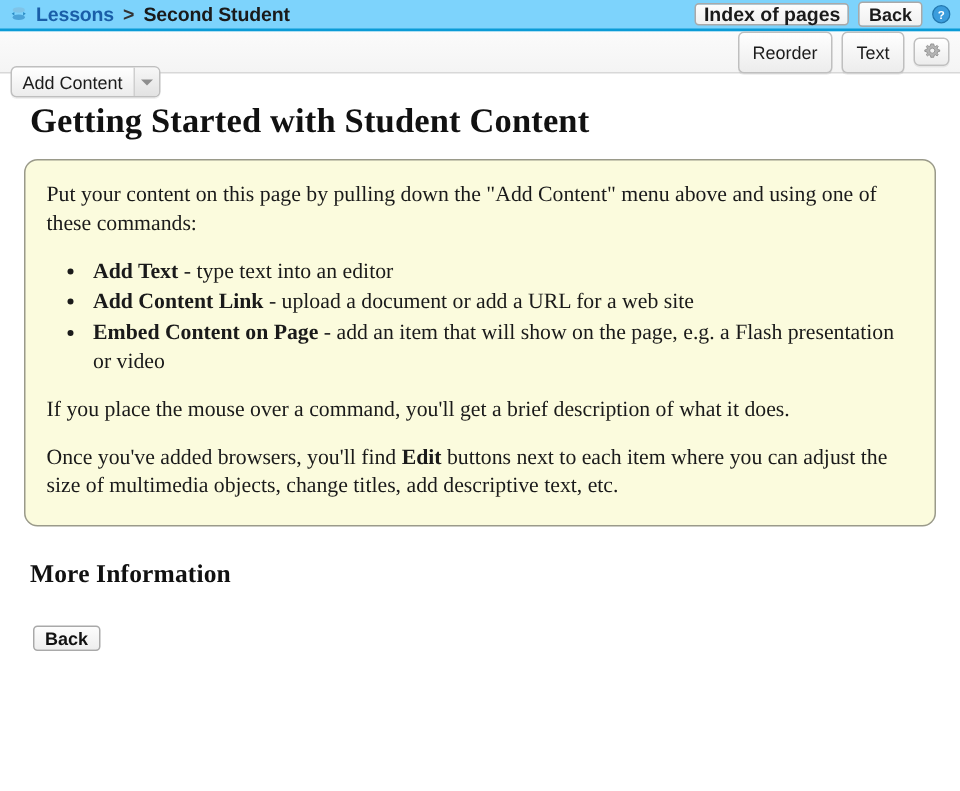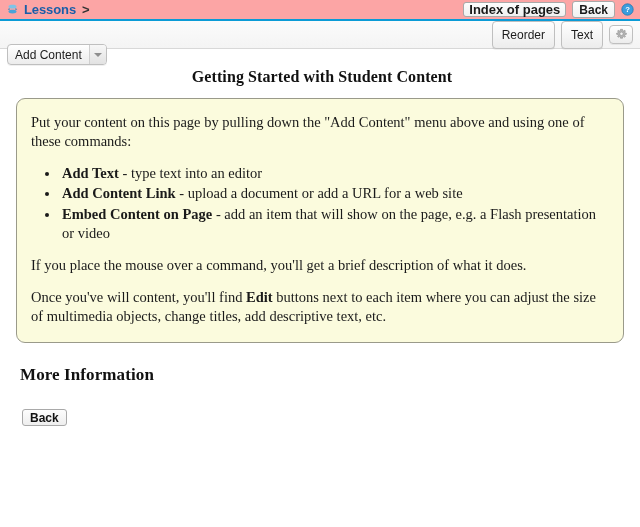--- a/index.html
+++ b/index.html
@@ -19,21 +19,21 @@
 
   
   .breadcrumb-bar {
     position: relative;
     height: 21px;
     padding: 0 6px;
     box-sizing: border-box;
     border-bottom: 2px solid #0b9bd6;
     display: flex;
     align-items: center;
-    background: #fca5a5;
+    background: #7dd3fc;
     gap: 48px;
   }
   .crumb-left {
     display: flex;
     align-items: center;
     gap: 5px;
     flex: 1 1 auto;
     min-width: 0;
   }
   .lessons-icon {
@@ -165,26 +165,25 @@
   }
   .gear { width: 13px; height: 13px; display: block; }
 
   
   .content {
     padding: 0 16px;
     box-sizing: border-box;
   }
   .page-title {
     font-family: "Liberation Serif", serif;
-    font-size: 16px;
+    font-size: 23px;
     font-weight: bold;
     color: #111111;
     margin: 19px 0 12px 4px;
     letter-spacing: 0.1px;
-    text-align: center;
   }
   .section-title {
     font-family: "Liberation Serif", serif;
     font-size: 17px;
     font-weight: bold;
     color: #111111;
     margin: 22px 0 10px 4px;
     letter-spacing: 0.1px;
   }
 
@@ -249,20 +248,21 @@
     <span class="lessons-icon">
       <svg viewBox="0 0 16 16" width="13" height="13" aria-hidden="true">
         <path d="M3 4.5 C3 3 5 2.2 8 2.2 C11 2.2 13 3 13 4.5 C13 6 11 6.7 8 6.7 C5 6.7 3 6 3 4.5 Z" fill="#7fc4e8"></path>
         <path d="M3 10.5 C3 9 5 8.3 8 8.3 C11 8.3 13 9 13 10.5 C13 12 11 12.8 8 12.8 C5 12.8 3 12 3 10.5 Z" fill="#4ba3d8"></path>
         <path d="M2.2 7.6 L4.4 6.2 L4.4 9.0 Z" fill="#2b8cc4"></path>
         <path d="M13.8 7.6 L11.6 6.2 L11.6 9.0 Z" fill="#2b8cc4"></path>
       </svg>
     </span>
     <a class="crumb-link" href="#">Lessons</a>
     <span class="crumb-sep">&gt;</span>
+    <span class="crumb-current">Second Student</span>
   </div>
   <div class="crumb-right">
     <span class="btn-mini">Index of pages</span>
     <span class="btn-mini btn-back-top">Back</span>
     <span class="help-circle">
       <svg viewBox="0 0 16 16" width="13" height="13" aria-hidden="true">
         <circle cx="8" cy="8" r="7" fill="#3b9ddd" stroke="#2277ae" stroke-width="1"></circle>
         <text x="8" y="11.6" font-family="Liberation Sans, sans-serif" font-size="9.5" font-weight="bold" fill="#ffffff" text-anchor="middle">?</text>
       </svg>
     </span>
@@ -303,21 +303,21 @@
         <b>Add Text</b><span> - </span><span>type text into an editor</span>
       </li>
       <li>
         <b>Add Content Link</b><span> - </span><span>upload a document or add a URL for a web site</span>
       </li>
       <li>
         <b>Embed Content on Page</b><span> - </span><span>add an item that will show on the page, e.g. a Flash presentation or video</span>
       </li>
     </ul>
     <p>If you place the mouse over a command, you'll get a brief description of what it does.</p>
-    <p class="last"><span>Once you've will content, you'll find </span><b>Edit</b><span> buttons next to each item where you can adjust the size of multimedia objects, change titles, add descriptive text, etc.</span></p>
+    <p class="last"><span>Once you've added browsers, you'll find </span><b>Edit</b><span> buttons next to each item where you can adjust the size of multimedia objects, change titles, add descriptive text, etc.</span></p>
   </div>
 
   <h2 class="section-title">More Information</h2>
 
 
   <div class="bottom-bar">
     <span class="btn-back-bottom">Back</span>
   </div>
 
 </div>

